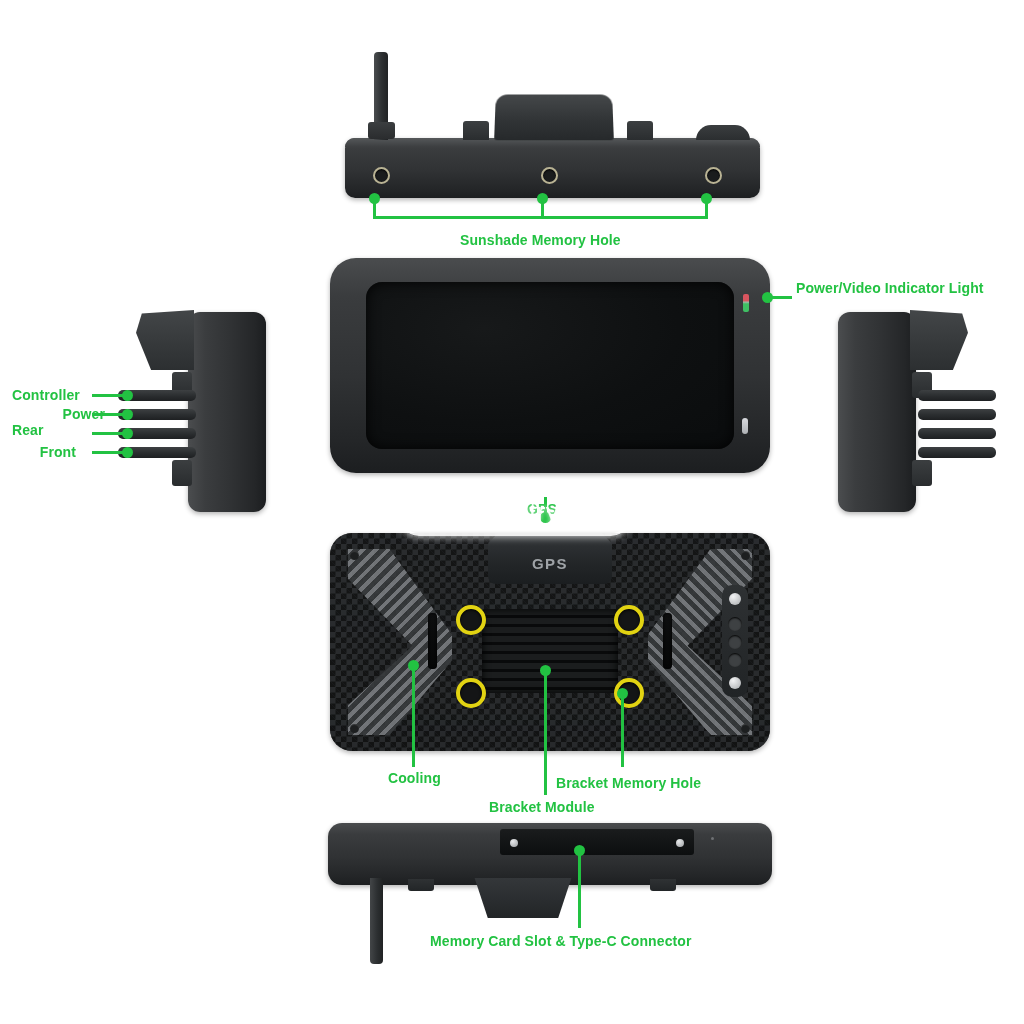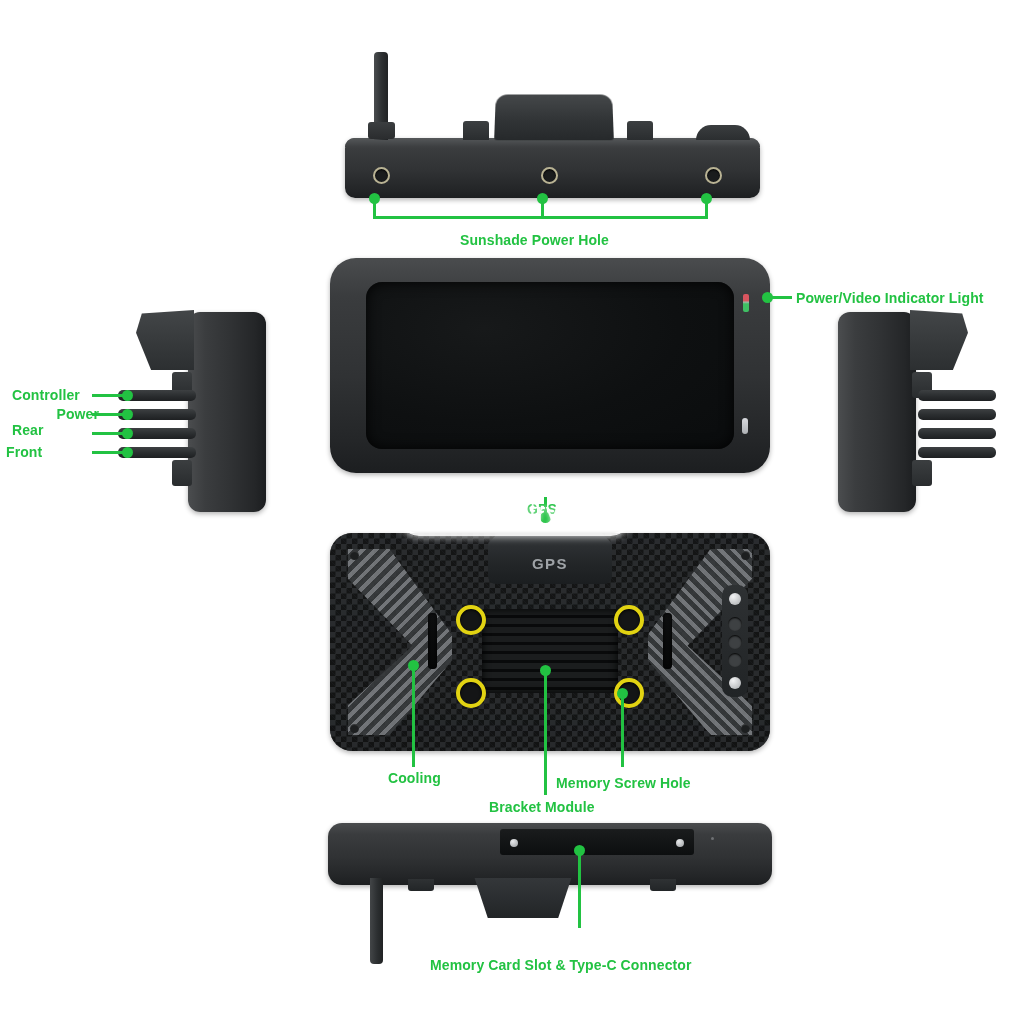--- a/index.html
+++ b/index.html
@@ -234,54 +234,54 @@
     <div class="screwhole" style="left:360px;top:29px"></div>
   </div>
 
   <div class="dot" style="left:369px;top:193px"></div>
   <div class="dot" style="left:537px;top:193px"></div>
   <div class="dot" style="left:701px;top:193px"></div>
   <div class="lead-v" style="left:373px;top:198px;height:20px"></div>
   <div class="lead-v" style="left:541px;top:198px;height:20px"></div>
   <div class="lead-v" style="left:705px;top:198px;height:20px"></div>
   <div class="lead-h" style="left:373px;top:216px;width:335px"></div>
-  <div class="callout-text" style="left:460px;top:233px">Sunshade Power Hole</div>
+  <div class="callout-text" style="left:460px;top:233px">Sunshade Memory Hole</div>
 
   <div class="abs shell" id="frontview">
     <div id="front-screen"></div>
     <div id="front-led"></div>
     <div id="front-btn"></div>
   </div>
 
   <div class="dot" style="left:762px;top:292px"></div>
   <div class="lead-h" style="left:770px;top:296px;width:22px"></div>
-  <div class="callout-text" style="left:796px;top:291px">Power/Video Indicator Light</div>
+  <div class="callout-text" style="left:796px;top:281px">Power/Video Indicator Light</div>
 
   <div class="abs shell-v sideview" id="sideleft">
     <div class="side-fin"></div>
     <div class="side-nub" style="left:-16px;top:60px"></div>
     <div class="side-nub" style="left:-16px;top:148px"></div>
   </div>
   <div class="cable" style="left:118px;top:390px;width:78px"></div>
   <div class="cable" style="left:118px;top:409px;width:78px"></div>
   <div class="cable" style="left:118px;top:428px;width:78px"></div>
   <div class="cable" style="left:118px;top:447px;width:78px"></div>
 
   <div class="dot" style="left:122px;top:390px"></div>
   <div class="dot" style="left:122px;top:409px"></div>
   <div class="dot" style="left:122px;top:428px"></div>
   <div class="dot" style="left:122px;top:447px"></div>
   <div class="lead-h" style="left:92px;top:394px;width:32px"></div>
   <div class="lead-h" style="left:92px;top:413px;width:32px"></div>
   <div class="lead-h" style="left:92px;top:432px;width:32px"></div>
   <div class="lead-h" style="left:92px;top:451px;width:32px"></div>
   <div class="callout-text" style="left:12px;top:388px;width:76px;">Controller</div>
-  <div class="callout-text" style="left:23px;top:407px;width:76px;text-align:right">Power</div>
+  <div class="callout-text" style="left:29px;top:407px;width:76px;text-align:right">Power</div>
   <div class="callout-text" style="left:12px;top:423px;width:76px;text-align:left">Rear</div>
-  <div class="callout-text" style="left:6px;top:445px;width:76px;text-align:left">Front</div>
+  <div class="callout-text" style="left:0;top:445px;width:76px;text-align:right">Front</div>
 
   <div class="abs shell-v sideview" id="sideright">
     <div class="side-fin"></div>
     <div class="side-nub" style="right:-16px;top:60px"></div>
     <div class="side-nub" style="right:-16px;top:148px"></div>
   </div>
   <div class="cable" style="left:918px;top:390px;width:78px"></div>
   <div class="cable" style="left:918px;top:409px;width:78px"></div>
   <div class="cable" style="left:918px;top:428px;width:78px"></div>
   <div class="cable" style="left:918px;top:447px;width:78px"></div>
@@ -326,33 +326,33 @@
   <div class="dot" style="left:408px;top:660px"></div>
   <div class="lead-v" style="left:412px;top:665px;height:102px"></div>
   <div class="callout-text" style="left:388px;top:771px">Cooling</div>
 
   <div class="dot" style="left:540px;top:665px"></div>
   <div class="lead-v" style="left:544px;top:670px;height:125px"></div>
   <div class="callout-text" style="left:489px;top:800px">Bracket Module</div>
 
   <div class="dot" style="left:617px;top:688px"></div>
   <div class="lead-v" style="left:621px;top:693px;height:74px"></div>
-  <div class="callout-text" style="left:556px;top:776px">Memory Screw Hole</div>
+  <div class="callout-text" style="left:556px;top:776px">Bracket Memory Hole</div>
 
   <div class="abs shell" id="bottomview">
     <div id="bv-plate">
       <div class="bv-screw" style="left:10px"></div>
       <div class="bv-screw" style="right:10px"></div>
     </div>
     <div id="bv-dot"></div>
   </div>
   <div class="bv-tab" style="left:408px;top:879px"></div>
   <div class="bv-tab" style="left:650px;top:879px"></div>
   <div id="bv-fin" class="abs" style="left:468px;top:878px"></div>
   <div id="bv-cable" class="abs" style="left:370px;top:878px"></div>
 
   <div class="dot" style="left:574px;top:845px"></div>
   <div class="lead-v" style="left:578px;top:850px;height:78px"></div>
-  <div class="callout-text" style="left:430px;top:958px">Memory Card Slot &amp; Type-C Connector</div>
+  <div class="callout-text" style="left:430px;top:934px">Memory Card Slot &amp; Type-C Connector</div>
 
   <div id="watermark">Tecnocentry.com</div>
 
 </div>
 
 </body></html>

